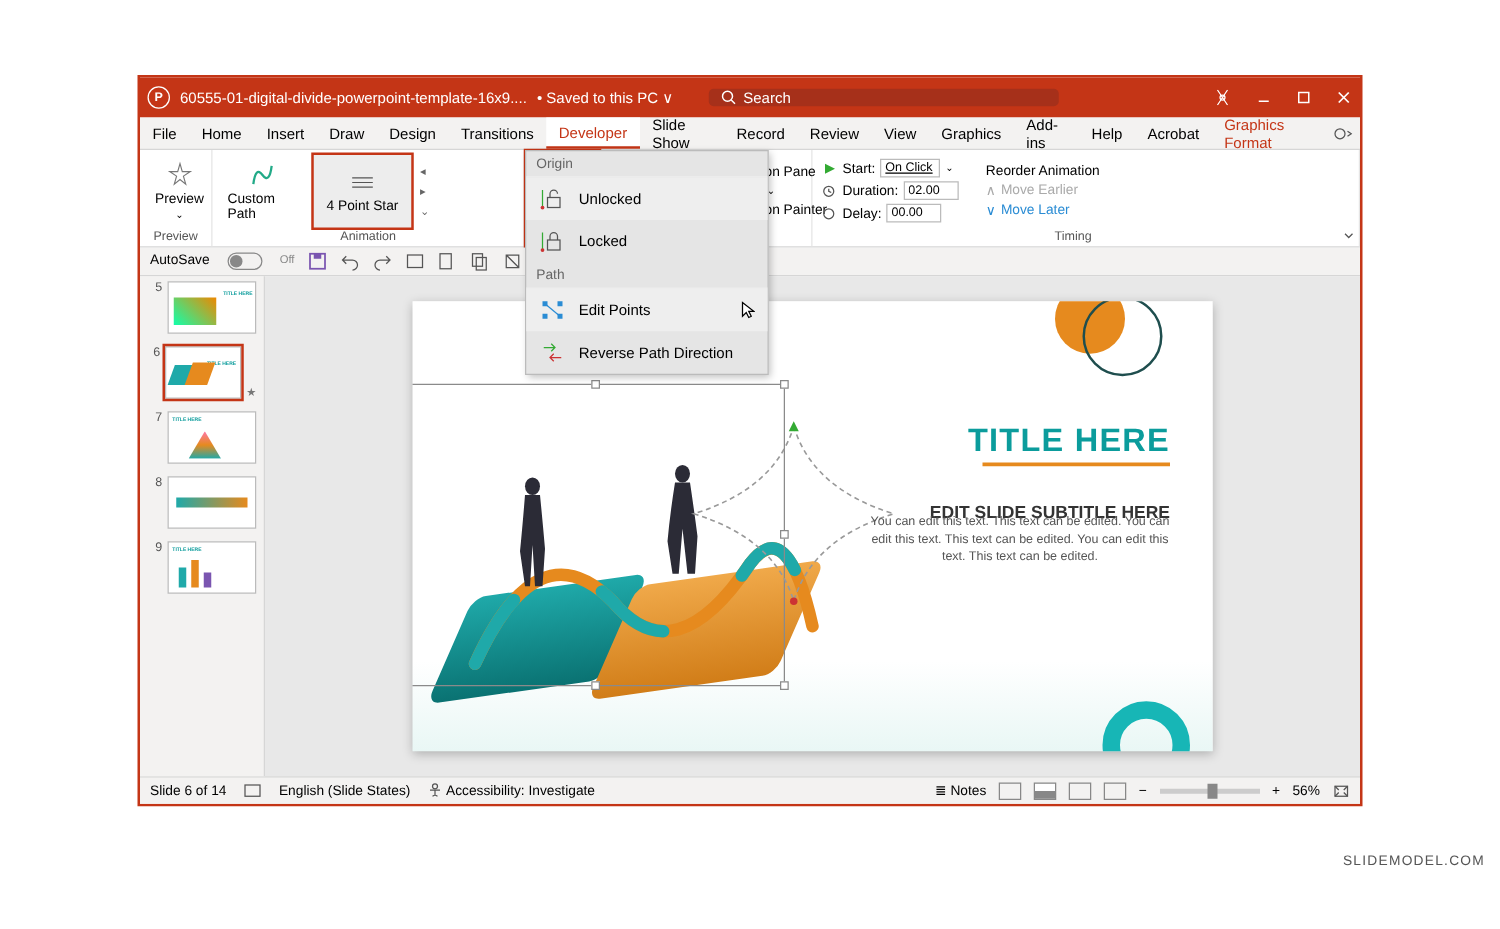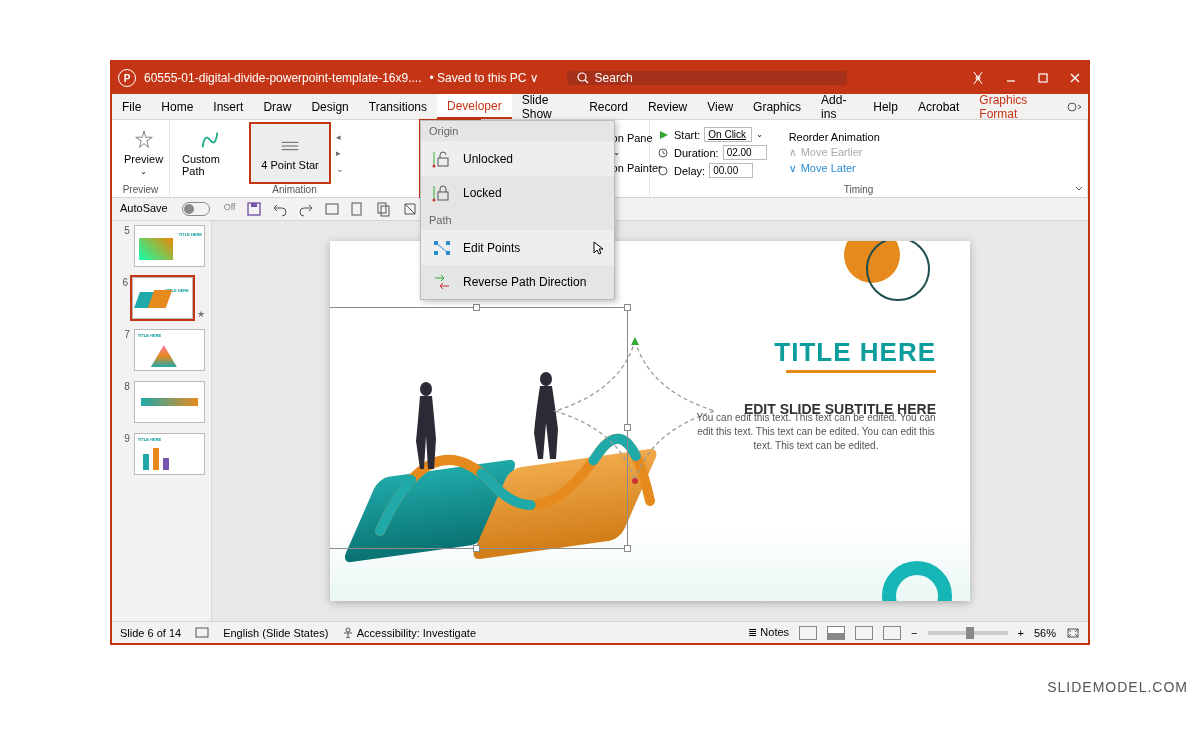--- a/index.html
+++ b/index.html
@@ -39,21 +39,21 @@
   .thumb-row .num { width:12px; text-align:right; color:#555; }
   .thumb { width:72px; height:42px; background:#fff; border:1px solid #bbb; position:relative; overflow:hidden; }
   .thumb.active { outline:2px solid #c43516; }
   .slide-area { flex:1; display:flex; align-items:center; justify-content:center; position:relative; }
   .slide { width:640px; height:360px; background:linear-gradient(#fff 0,#fff 80%,#e9f7f5 100%); box-shadow:0 2px 8px rgba(0,0,0,.25); position:relative; overflow:hidden; }
   .status-bar { display:flex; align-items:center; font-size:11px; background:#f3f2f1; border-top:1px solid #d6d6d6; height:22px; padding:0 8px; gap:14px; }
   .status-bar .right { margin-left:auto; display:flex; align-items:center; gap:10px; }
   .view-btn { width:18px; height:14px; border:1px solid #888; }
   .zoom-slider { width:80px; height:4px; background:#ccc; position:relative; }
   .zoom-slider::after { content:''; position:absolute; width:8px; height:12px; background:#888; top:-4px; left:38px; }
-  .watermark { position:absolute; right:-100px; bottom:-52px; font-size:14px; letter-spacing:1px; color:#555; }
+  .watermark { position:absolute; right:-100px; bottom:-52px; font-size:11px; letter-spacing:1px; color:#555; }
   
   .dropdown { position:absolute; top:0; left:308px; width:195px; background:#e5e5e5; border:1px solid #bbb; box-shadow:2px 2px 6px rgba(0,0,0,.25); z-index:50; font-size:12px; }
   .dd-section { padding:4px 8px; font-size:11px; color:#666; border-bottom:1px solid #eee; }
   .dd-item { display:flex; align-items:center; gap:10px; padding:7px 10px; }
   .dd-item.hover { background:#eee; }
   .dd-icon { width:22px; height:20px; display:flex; align-items:center; justify-content:center; }
   
   .slide .title-text { position:absolute; right:34px; top:96px; font-size:26px; font-weight:900; color:#0b9c9c; letter-spacing:1px; }
   .slide .title-text .underline { display:block; border-bottom:3px solid #e68a1e; width:150px; margin-top:2px; margin-left:auto; }
   .slide .subtitle { position:absolute; right:34px; top:160px; font-size:14px; font-weight:700; color:#333; }

